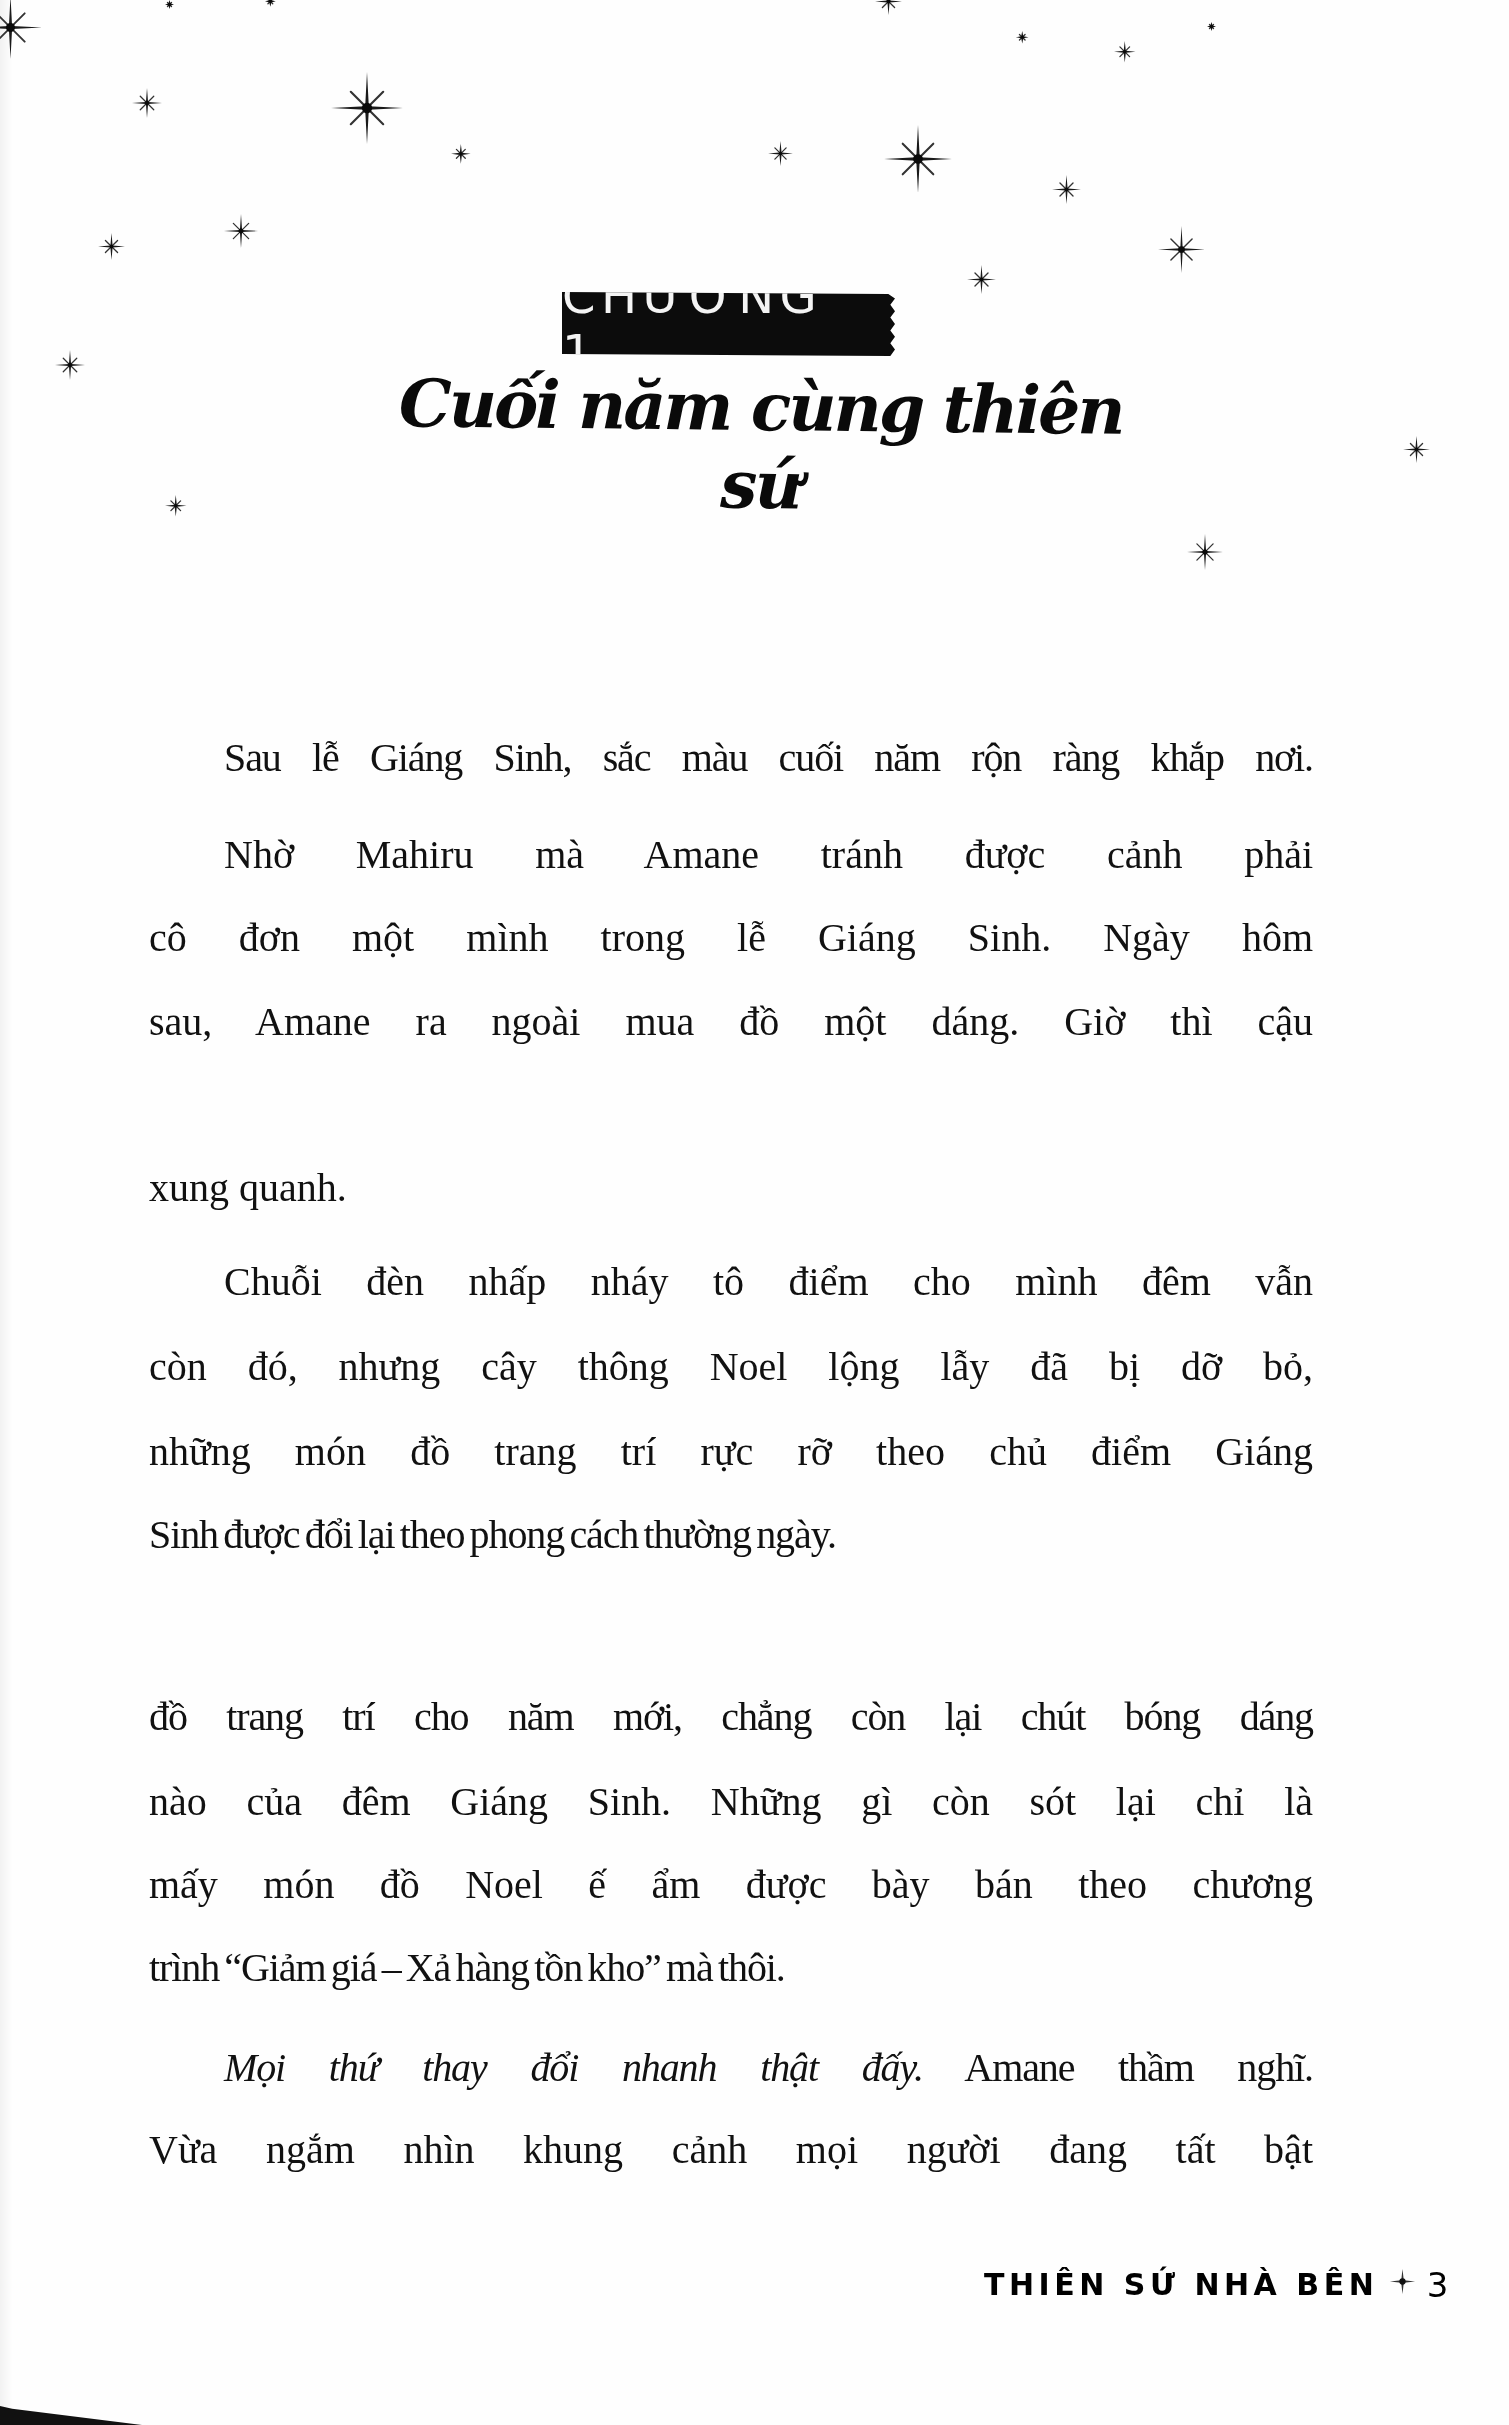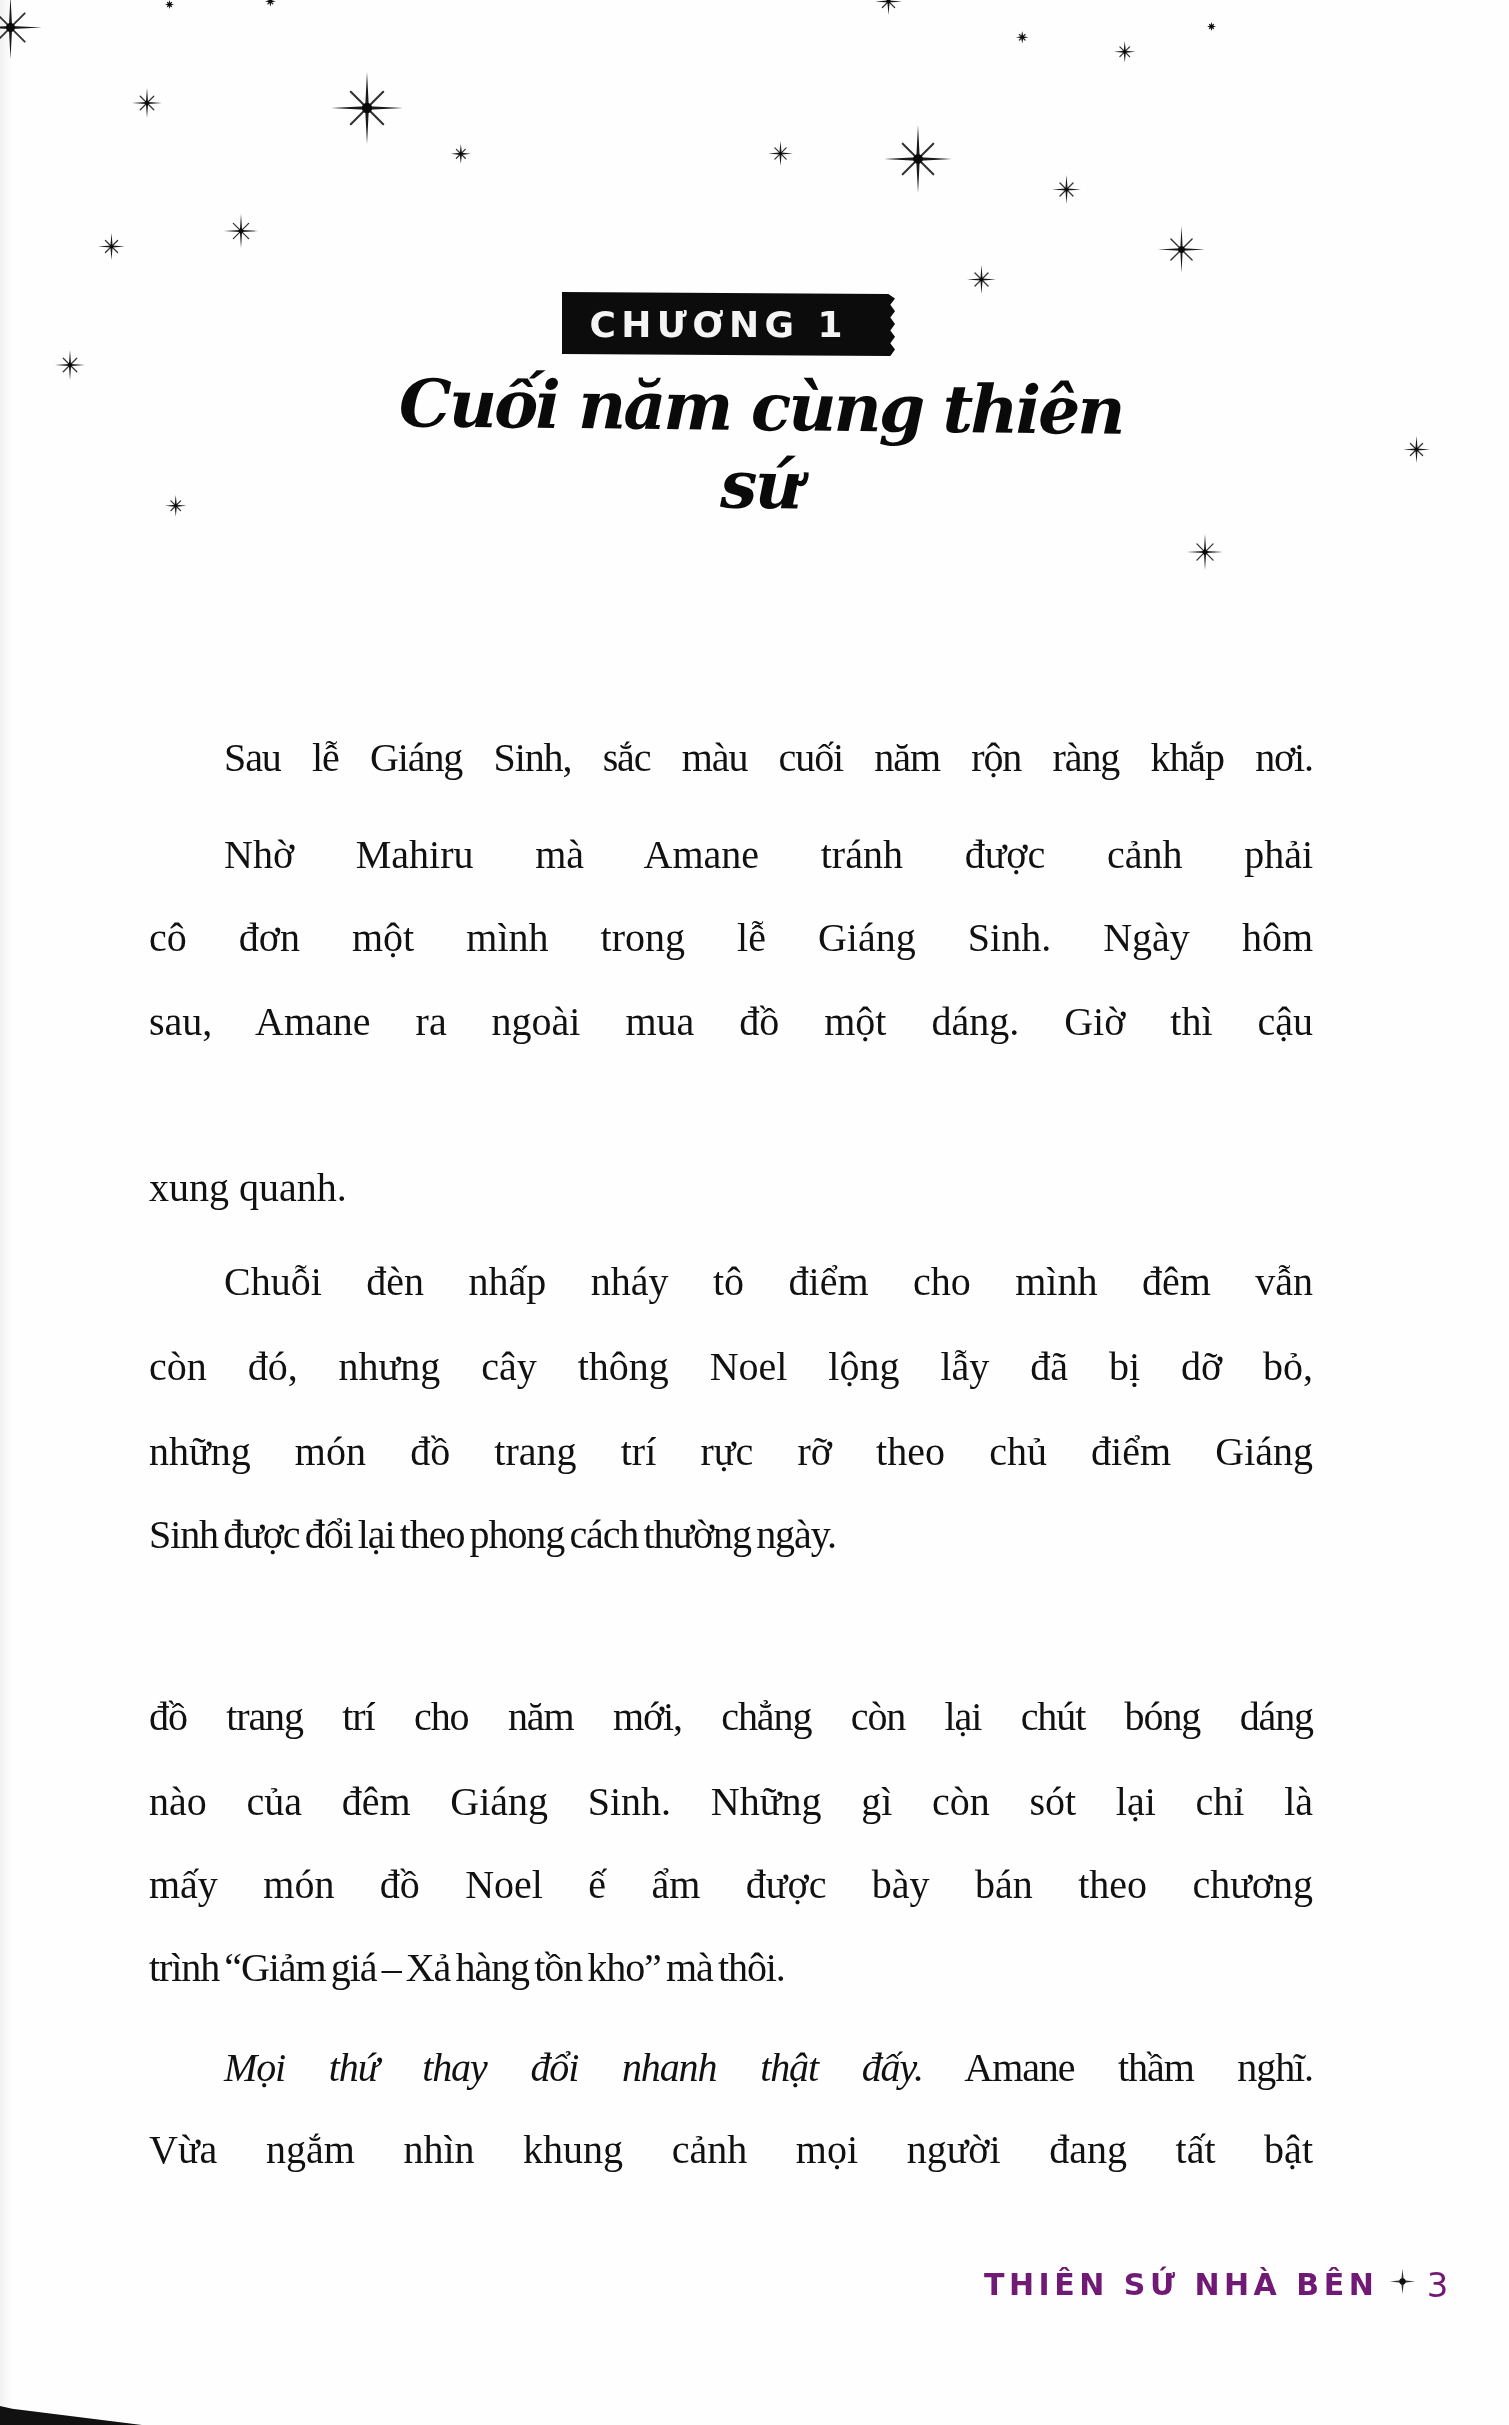--- a/index.html
+++ b/index.html
@@ -19,22 +19,22 @@
   .star { position: absolute; }
   .star svg { display: block; overflow: visible; }
 
   .chapter-banner {
     position: absolute; left: 562px; top: 292px; width: 333px; height: 64px;
     background: #0c0c0c;
     clip-path: polygon(0 0, 98% 3%, 100% 10%, 98.6% 20%, 100% 30%, 98.6% 40%, 100% 50%, 98.6% 60%, 100% 70%, 98.6% 80%, 100% 90%, 98.6% 100%, 0 97%);
     display: flex; align-items: center; justify-content: center;
   }
   .chapter-label {
-    font-family: "DejaVu Sans", sans-serif; font-weight: 700;
-    color: #f4f4f4; font-size: 36px; letter-spacing: 5.4px; padding-right: 19.7px;
+    font-family: "DejaVu Sans", sans-serif; font-weight: 400;
+    color: #f4f4f4; font-size: 48px; letter-spacing: 5.4px; padding-right: 19.7px;
   }
   .chapter-title {
     position: absolute; left: 358px; top: 368px; width: 805px; text-align: center;
     font-family: "DejaVu Serif", serif; font-style: italic; font-weight: bold;
     font-size: 66px; letter-spacing: -2.7px; color: #0a0a0a;
     transform: rotate(0.6deg);
   }
 
   .body-line {
     position: absolute; left: 149px; width: 1164px;
@@ -43,21 +43,21 @@
     text-align: justify; text-align-last: justify;
   }
   .body-line.indent { left: 224px; width: 1089px; }
   .body-line.last { text-align-last: left; }
   .body-line.tight { letter-spacing: -1.1px; word-spacing: -3.6px; }
   .em { font-style: italic; }
 
   .running-footer {
     position: absolute; left: 984px; top: 2265px; height: 39px;
     display: flex; align-items: center; gap: 10.7px;
-    font-family: "DejaVu Sans", sans-serif; font-weight: bold; font-size: 30px; letter-spacing: 4.5px; color: #701a75;
+    font-family: "DejaVu Sans", sans-serif; font-weight: bold; font-size: 30px; letter-spacing: 4.5px; color: #000000;
   }
   .footer-page { font-family: "DejaVu Sans", sans-serif; font-weight: normal; font-size: 34px; letter-spacing: 0; }
 </style>
 </head>
 <body>
 
 <div class="page">
   <div class="left-shade"></div>
   <div class="scan-wedge"></div>
 

